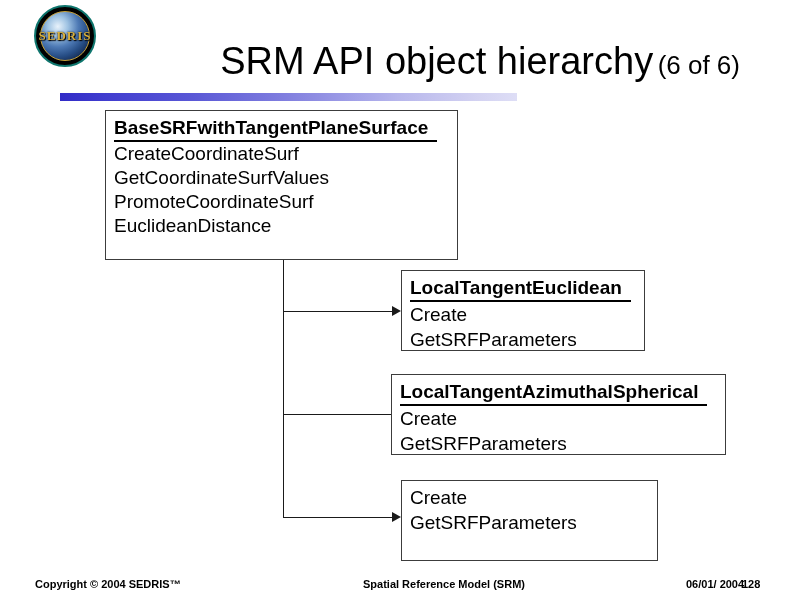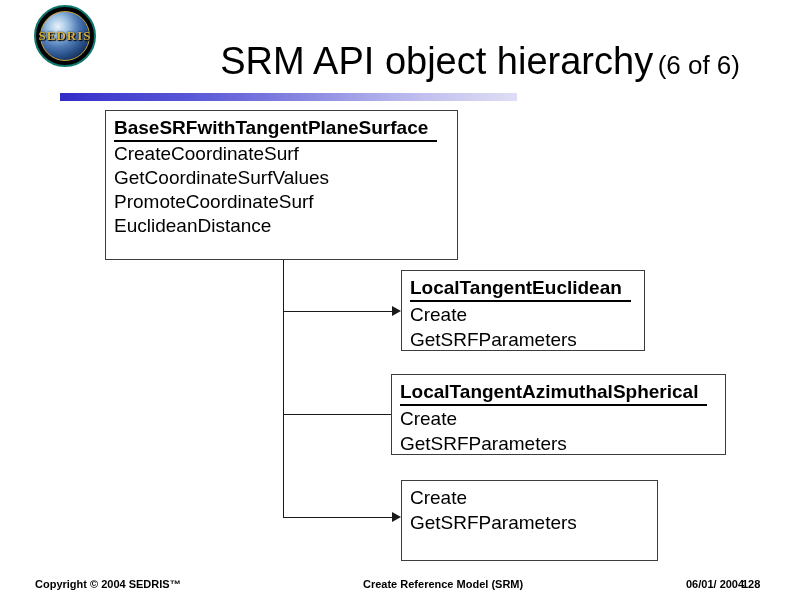--- a/index.html
+++ b/index.html
@@ -144,17 +144,17 @@
     <div>Create</div>
     <div>GetSRFParameters</div>
   </div>
 
   <div class="cls-box box-child-2">
     <div>Create</div>
     <div>GetSRFParameters</div>
   </div>
 
   <div class="footer-text footer-copyright">Copyright © 2004 SEDRIS™</div>
-  <div class="footer-text footer-center">Create Reference Model (SRM)</div>
+  <div class="footer-text footer-center">Spatial Reference Model (SRM)</div>
   <div class="footer-text footer-date">06/01/ 2004</div>
   <div class="footer-text footer-page">128</div>
 
 </div>
 
 </body></html>

